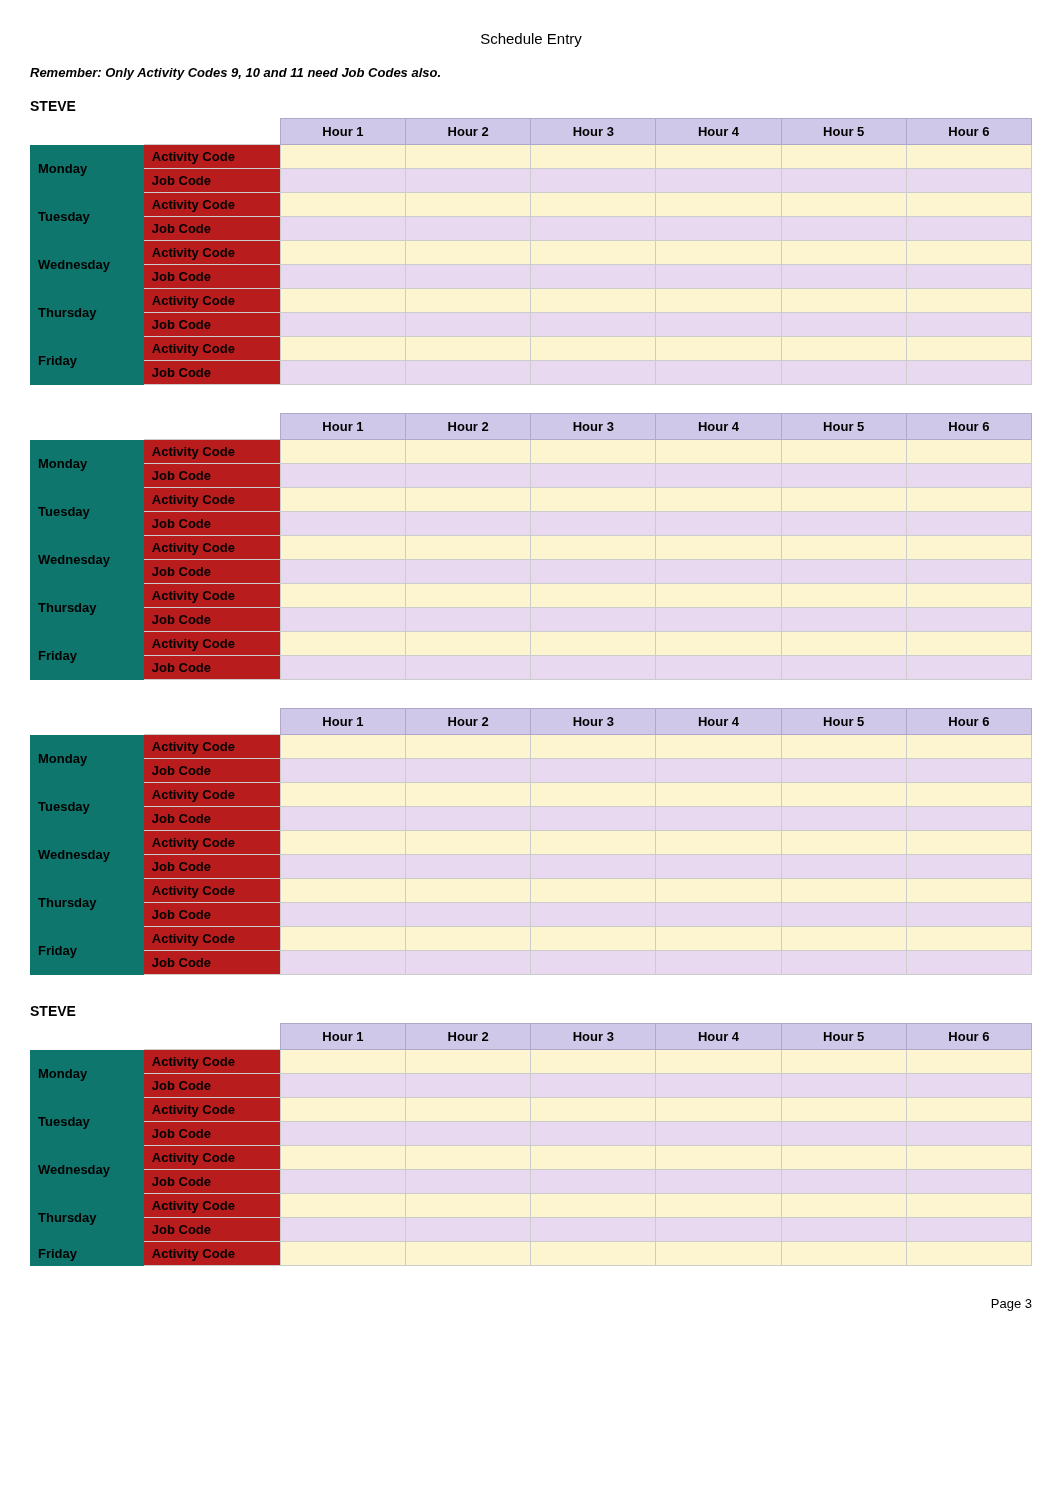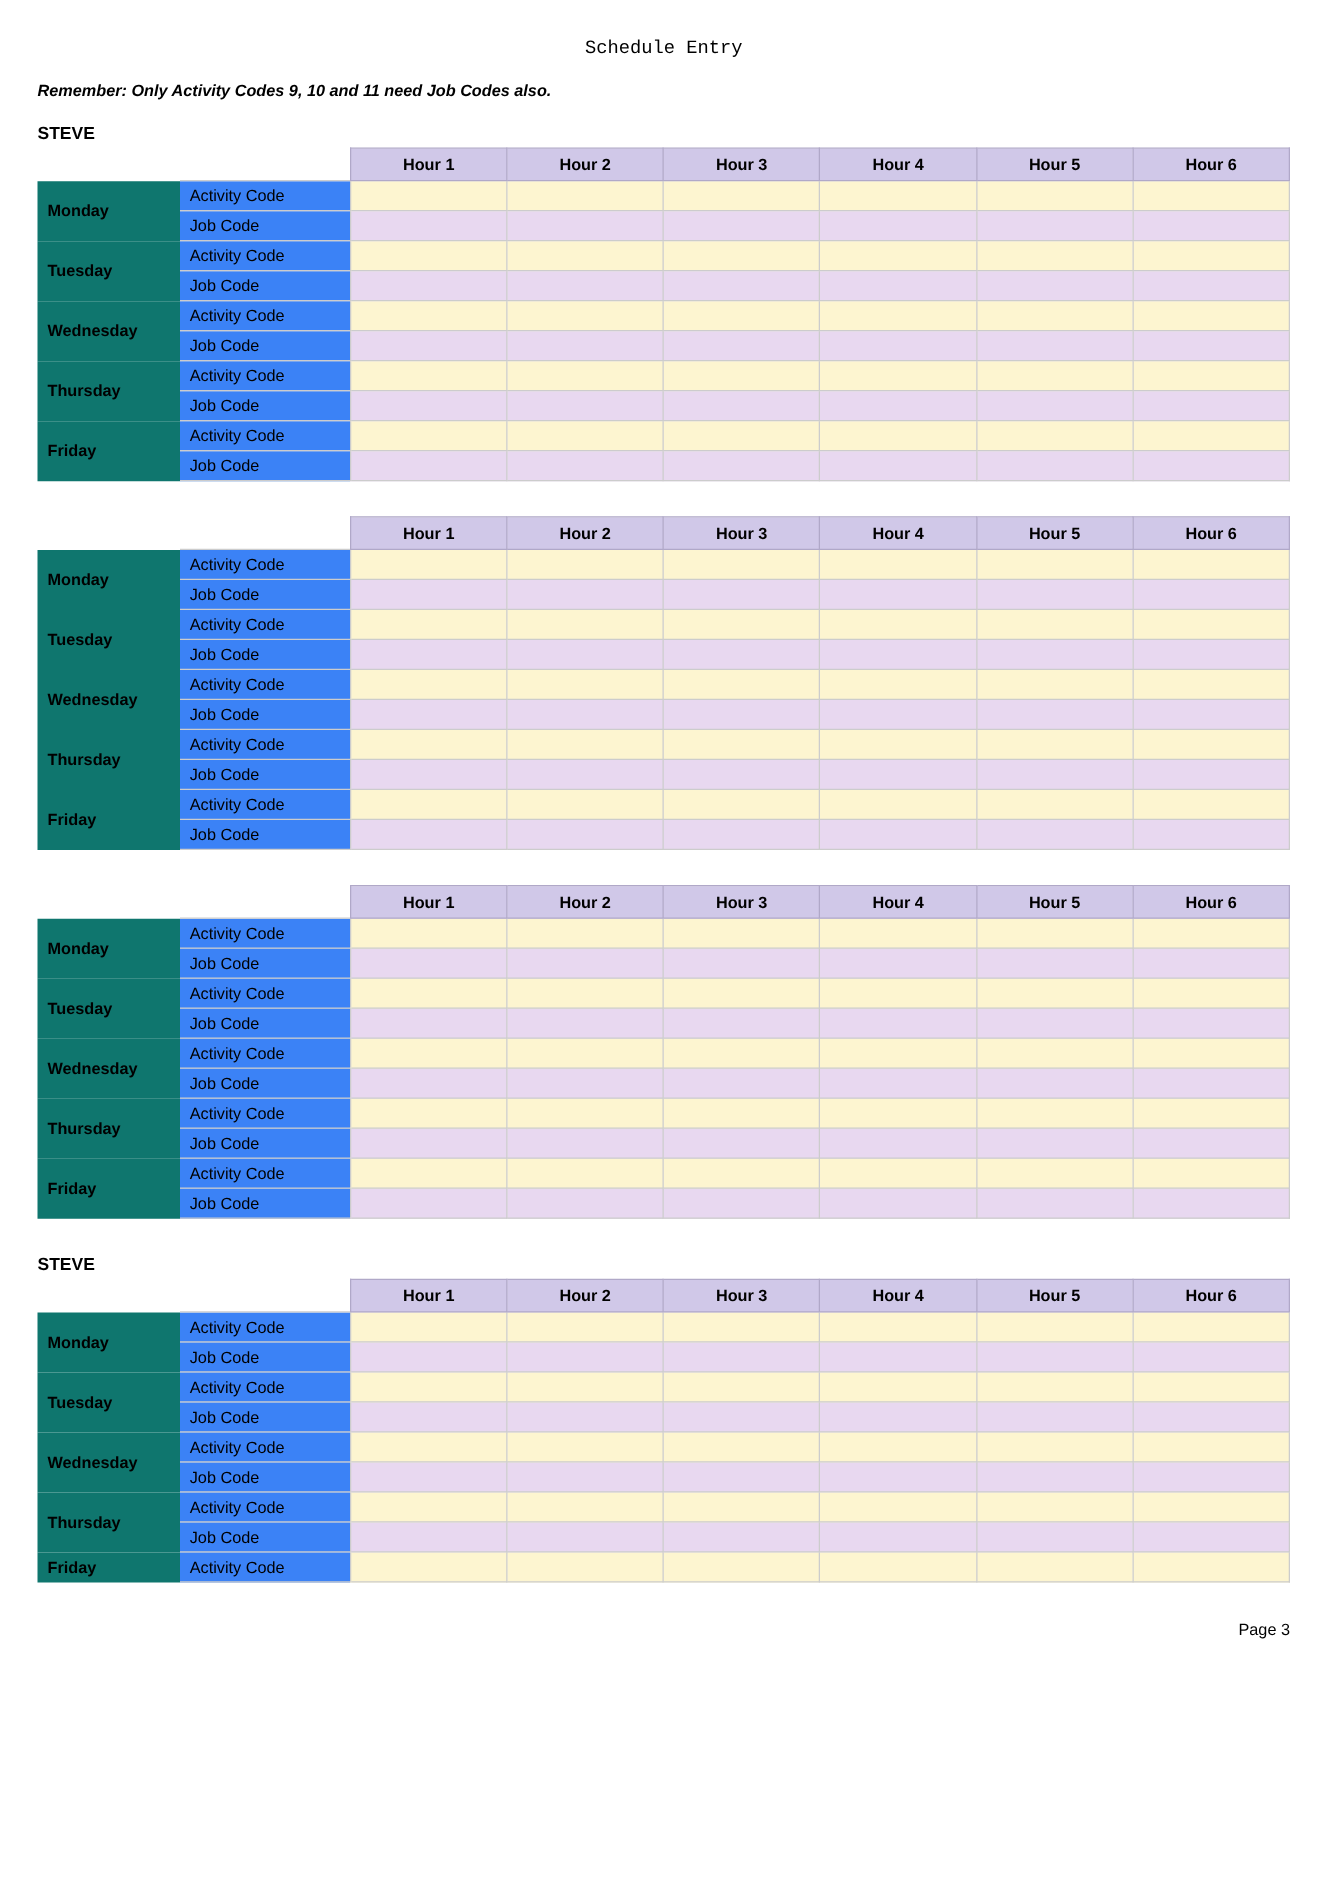--- a/index.html
+++ b/index.html
@@ -11,21 +11,20 @@
       width: 1062px;
       min-height: 1506px;
       padding: 20px 30px;
     }
     .page-title {
       text-align: center;
       font-size: 15px;
       font-weight: normal;
       margin-bottom: 18px;
       margin-top: 10px;
-      font-family: Liberation Mono, monospace;
     }
     .reminder {
       font-style: italic;
       font-weight: bold;
       font-size: 13px;
       margin-bottom: 18px;
     }
     .section {
       margin-bottom: 28px;
     }
@@ -54,22 +53,22 @@
     }
     td.day-label {
       font-weight: bold;
       background: #0f766e;
       width: 100px;
       border: none;
       vertical-align: middle;
     }
     td.row-label {
       width: 120px;
-      font-weight: normal;
-      background: #3b82f6;
+      font-weight: bold;
+      background: #b91c1c;
       border-left: none;
       border-right: none;
     }
     th.hour-col {
       width: 110px;
       text-align: center;
     }
     td.hour-cell-activity {
       background: #fdf5d0;
       width: 110px;

